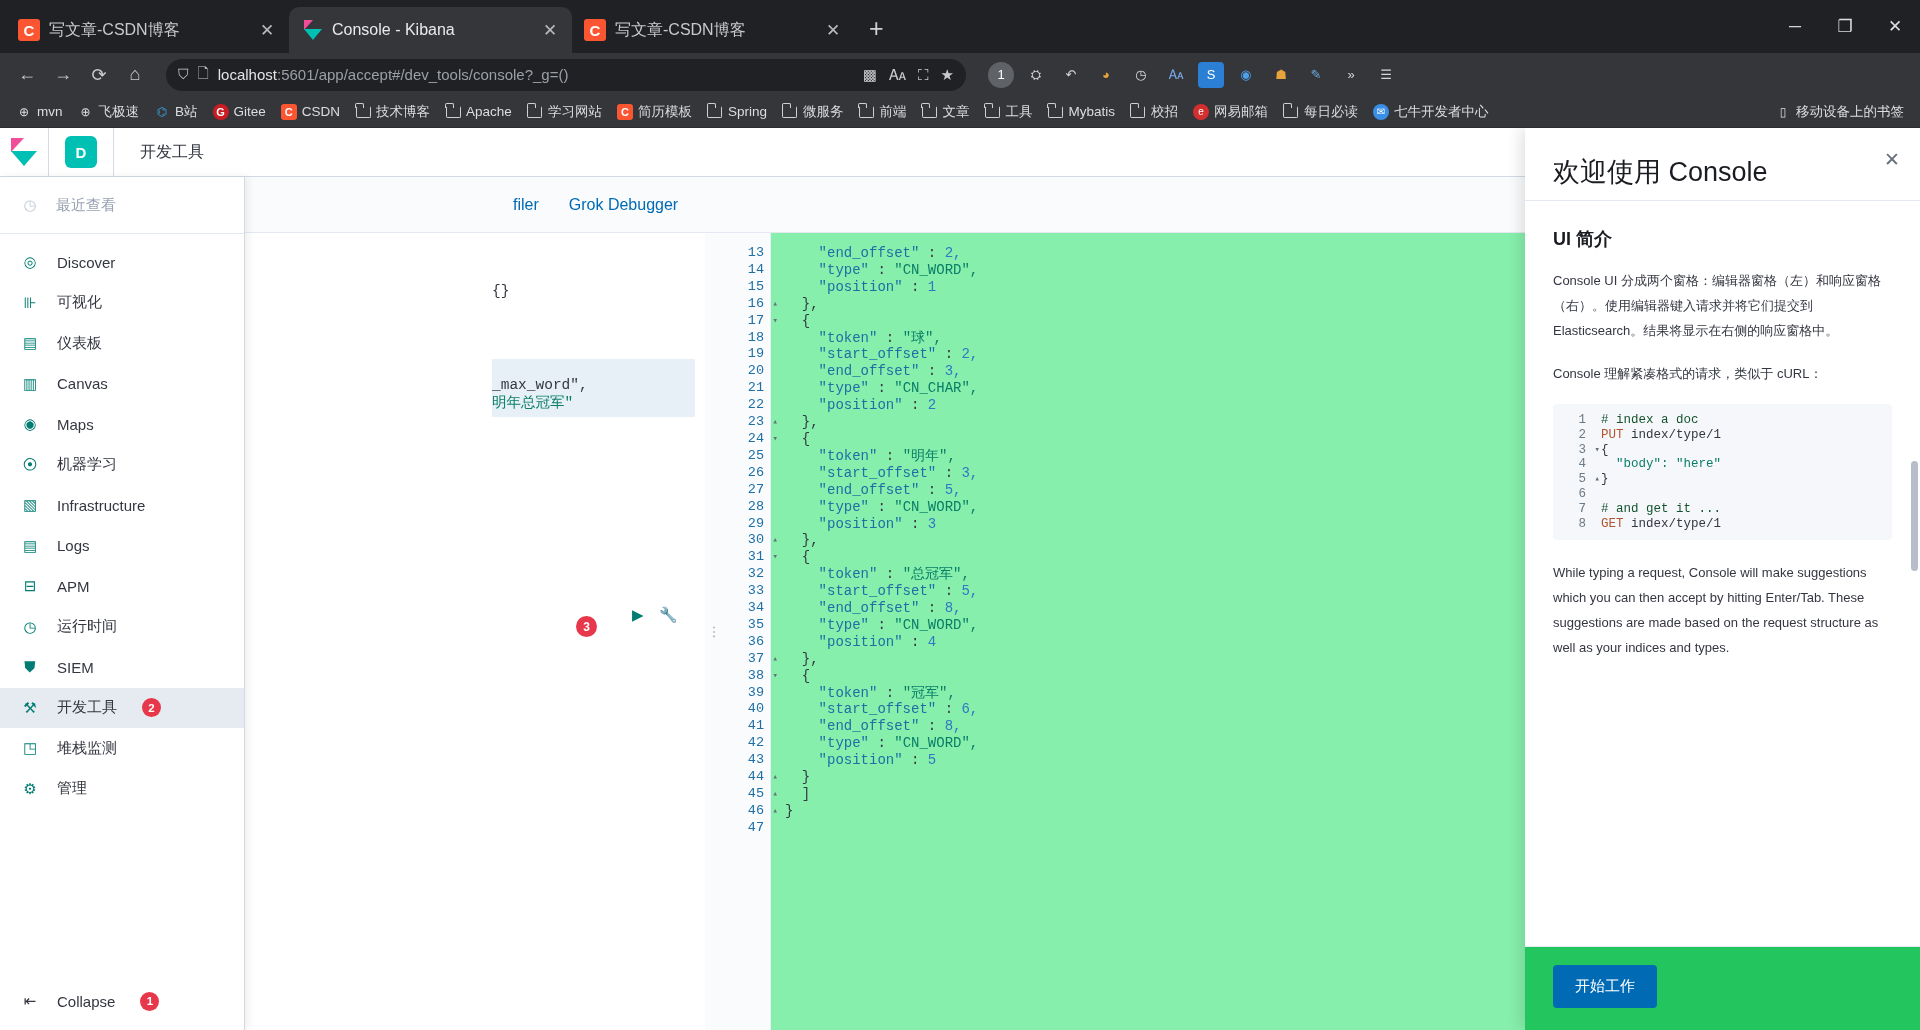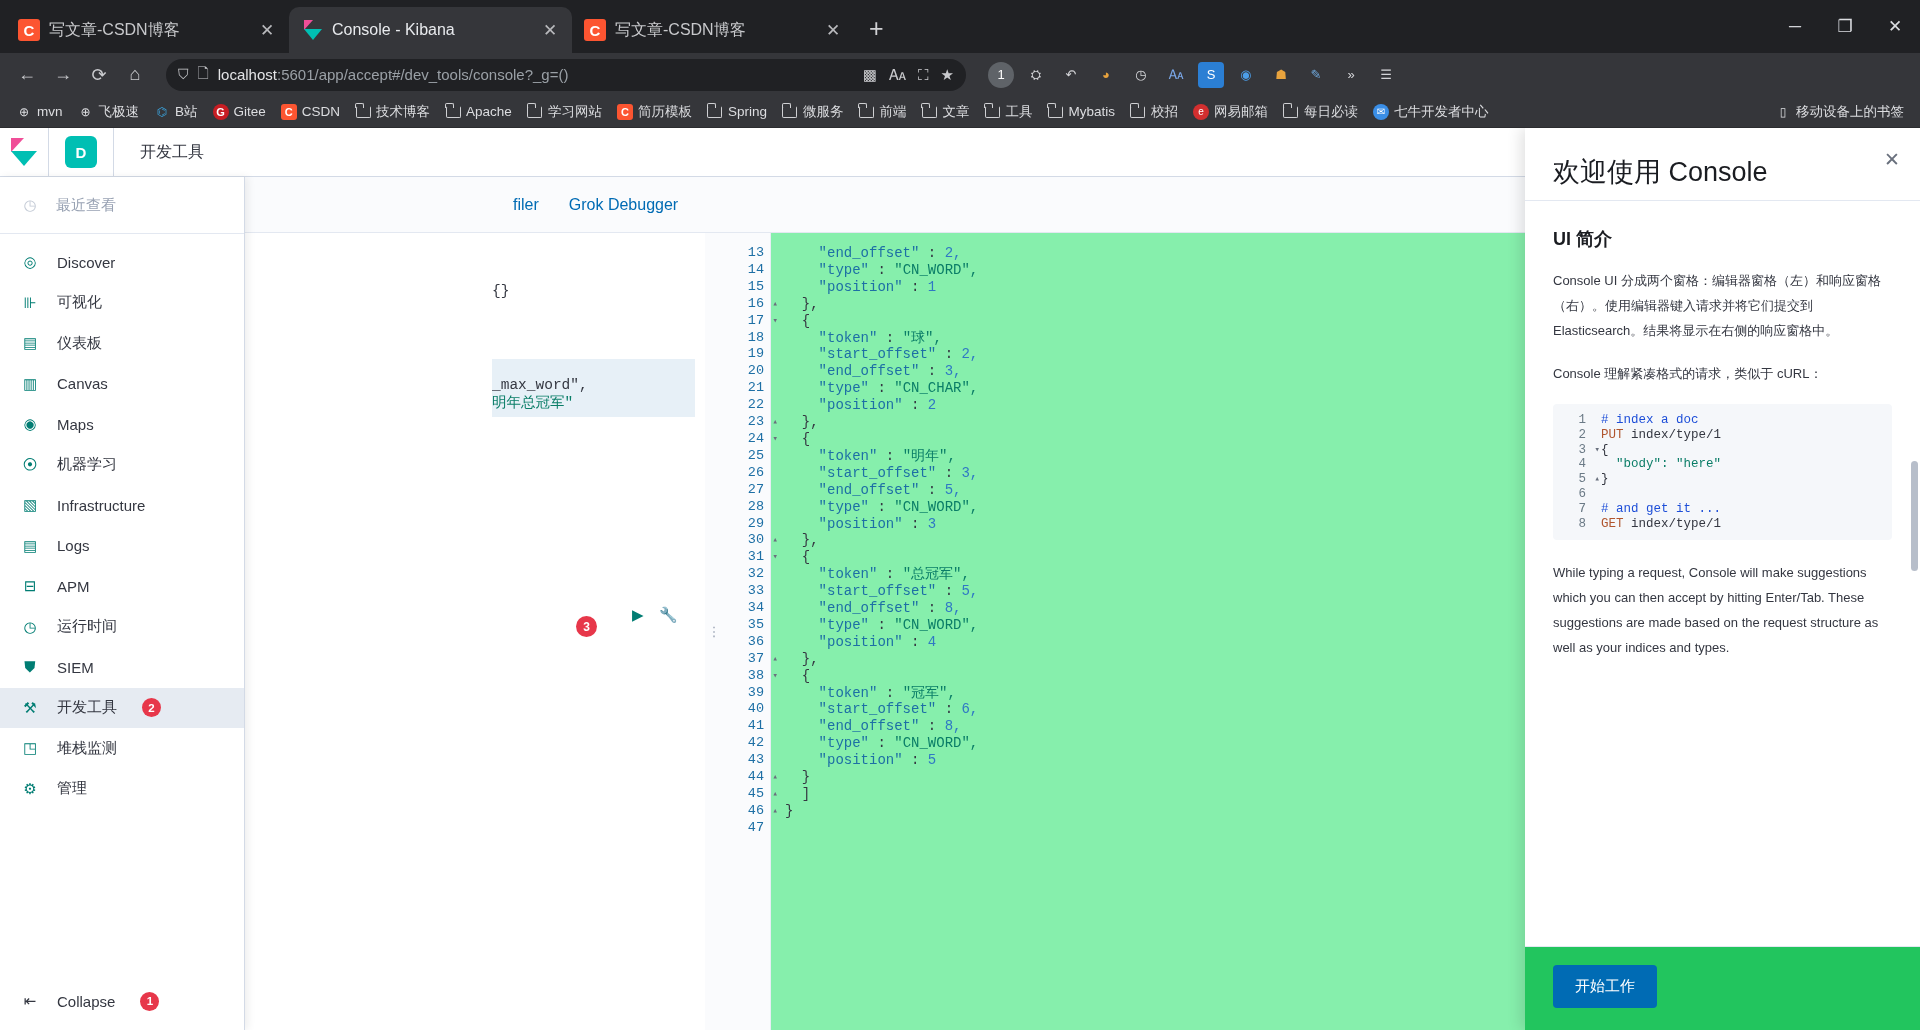--- a/index.html
+++ b/index.html
@@ -231,21 +231,21 @@
     background: #f5f7fa; border-radius: 4px; padding: 9px 0;
     font-family: "Liberation Mono", monospace; font-size: 12.5px;
     line-height: 14.8px; margin-bottom: 20px; display: flex;
   }
   .fc-gutter {
     width: 40px; flex: 0 0 40px; text-align: right; padding-right: 7px;
     color: #6b7a86; position: relative;
   }
   .fc-gutter div { position: relative; }
   .fc-code { flex: 1; color: #343741; white-space: pre; padding-left: 8px; }
-  .cm { color: #1d4ed8; }
+  .cm { color: #14532d; }
   .kw { color: #b0552e; }
   .st { color: #0a7d67; }
   .fly-foot {
     padding: 18px 28px 22px 28px; border-top: 1px solid #e3e8f1; background: #22c55e;
   }
   .start-btn {
     background: #006bb4; color: #fff; border: none; border-radius: 4px;
     padding: 12px 22px; font-size: 15px; font-family: "Liberation Sans", sans-serif;
   }
   .scroll-track {

